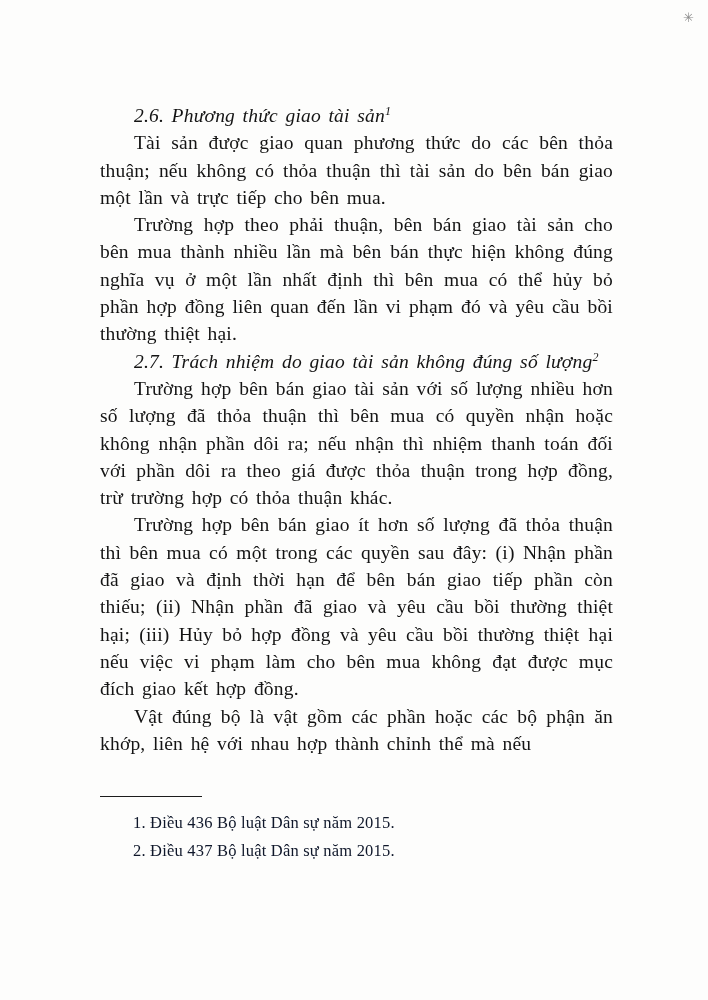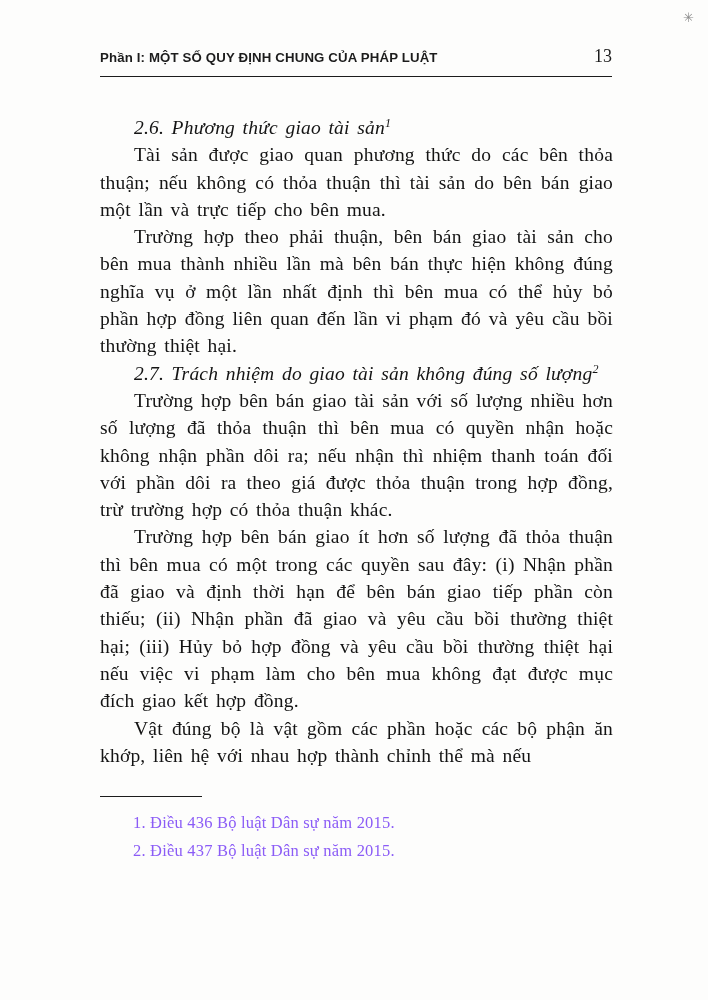--- a/index.html
+++ b/index.html
@@ -49,21 +49,21 @@
   }
   .running-header .page-number {
     font-family: "Liberation Serif", "DejaVu Serif", serif;
     font-size: 18px;
     color: #1c1c1c;
   }
   .content {
     position: absolute;
     left: 100px;
     width: 513px;
-    top: 114px;
+    top: 102px;
     font-size: 19.5px;
     line-height: 27.3px;
     text-align: justify;
     letter-spacing: 0.2px;
     word-spacing: 2.5px;
   }
   .content p {
     margin: 0;
     text-indent: 34px;
   }
@@ -75,45 +75,41 @@
     line-height: 0;
     font-style: italic;
   }
   .footnotes {
     position: absolute;
     left: 100px;
     width: 513px;
     top: 796px;
     font-size: 16.5px;
     line-height: 28px;
-    color: #8b5cf6;
+    color: #0f172a;
   }
   .footnote-rule {
     width: 102px;
     height: 0;
     border-top: 1.4px solid #1c1c1c;
     margin-bottom: 12px;
   }
   .footnotes p {
     margin: 0;
     margin-left: 33px;
     letter-spacing: 0.2px;
   }
 </style>
 </head>
 <body>
 
 <div class="page">
 
   <span class="ornament">✳</span>
 
-  <div class="running-header">
-    <span class="title">Phần I: MỘT SỐ QUY ĐỊNH CHUNG CỦA PHÁP LUẬT</span>
-    <span class="page-number">13</span>
-  </div>
 
   <div class="content" id="content">
       <p class="heading">2.6. Phương thức giao tài sản<sup>1</sup></p>
       <p class="para">Tài sản được giao quan phương thức do các bên thỏa thuận; nếu không có thỏa thuận thì tài sản do bên bán giao một lần và trực tiếp cho bên mua.</p>
       <p class="para">Trường hợp theo phải thuận, bên bán giao tài sản cho bên mua thành nhiều lần mà bên bán thực hiện không đúng nghĩa vụ ở một lần nhất định thì bên mua có thể hủy bỏ phần hợp đồng liên quan đến lần vi phạm đó và yêu cầu bồi thường thiệt hại.</p>
       <p class="heading">2.7. Trách nhiệm do giao tài sản không đúng số lượng<sup>2</sup></p>
       <p class="para">Trường hợp bên bán giao tài sản với số lượng nhiều hơn số lượng đã thỏa thuận thì bên mua có quyền nhận hoặc không nhận phần dôi ra; nếu nhận thì nhiệm thanh toán đối với phần dôi ra theo giá được thỏa thuận trong hợp đồng, trừ trường hợp có thỏa thuận khác.</p>
       <p class="para">Trường hợp bên bán giao ít hơn số lượng đã thỏa thuận thì bên mua có một trong các quyền sau đây: (i) Nhận phần đã giao và định thời hạn để bên bán giao tiếp phần còn thiếu; (ii) Nhận phần đã giao và yêu cầu bồi thường thiệt hại; (iii) Hủy bỏ hợp đồng và yêu cầu bồi thường thiệt hại nếu việc vi phạm làm cho bên mua không đạt được mục đích giao kết hợp đồng.</p>
       <p class="para">Vật đúng bộ là vật gồm các phần hoặc các bộ phận ăn khớp, liên hệ với nhau hợp thành chỉnh thể mà nếu</p>
     </div>

